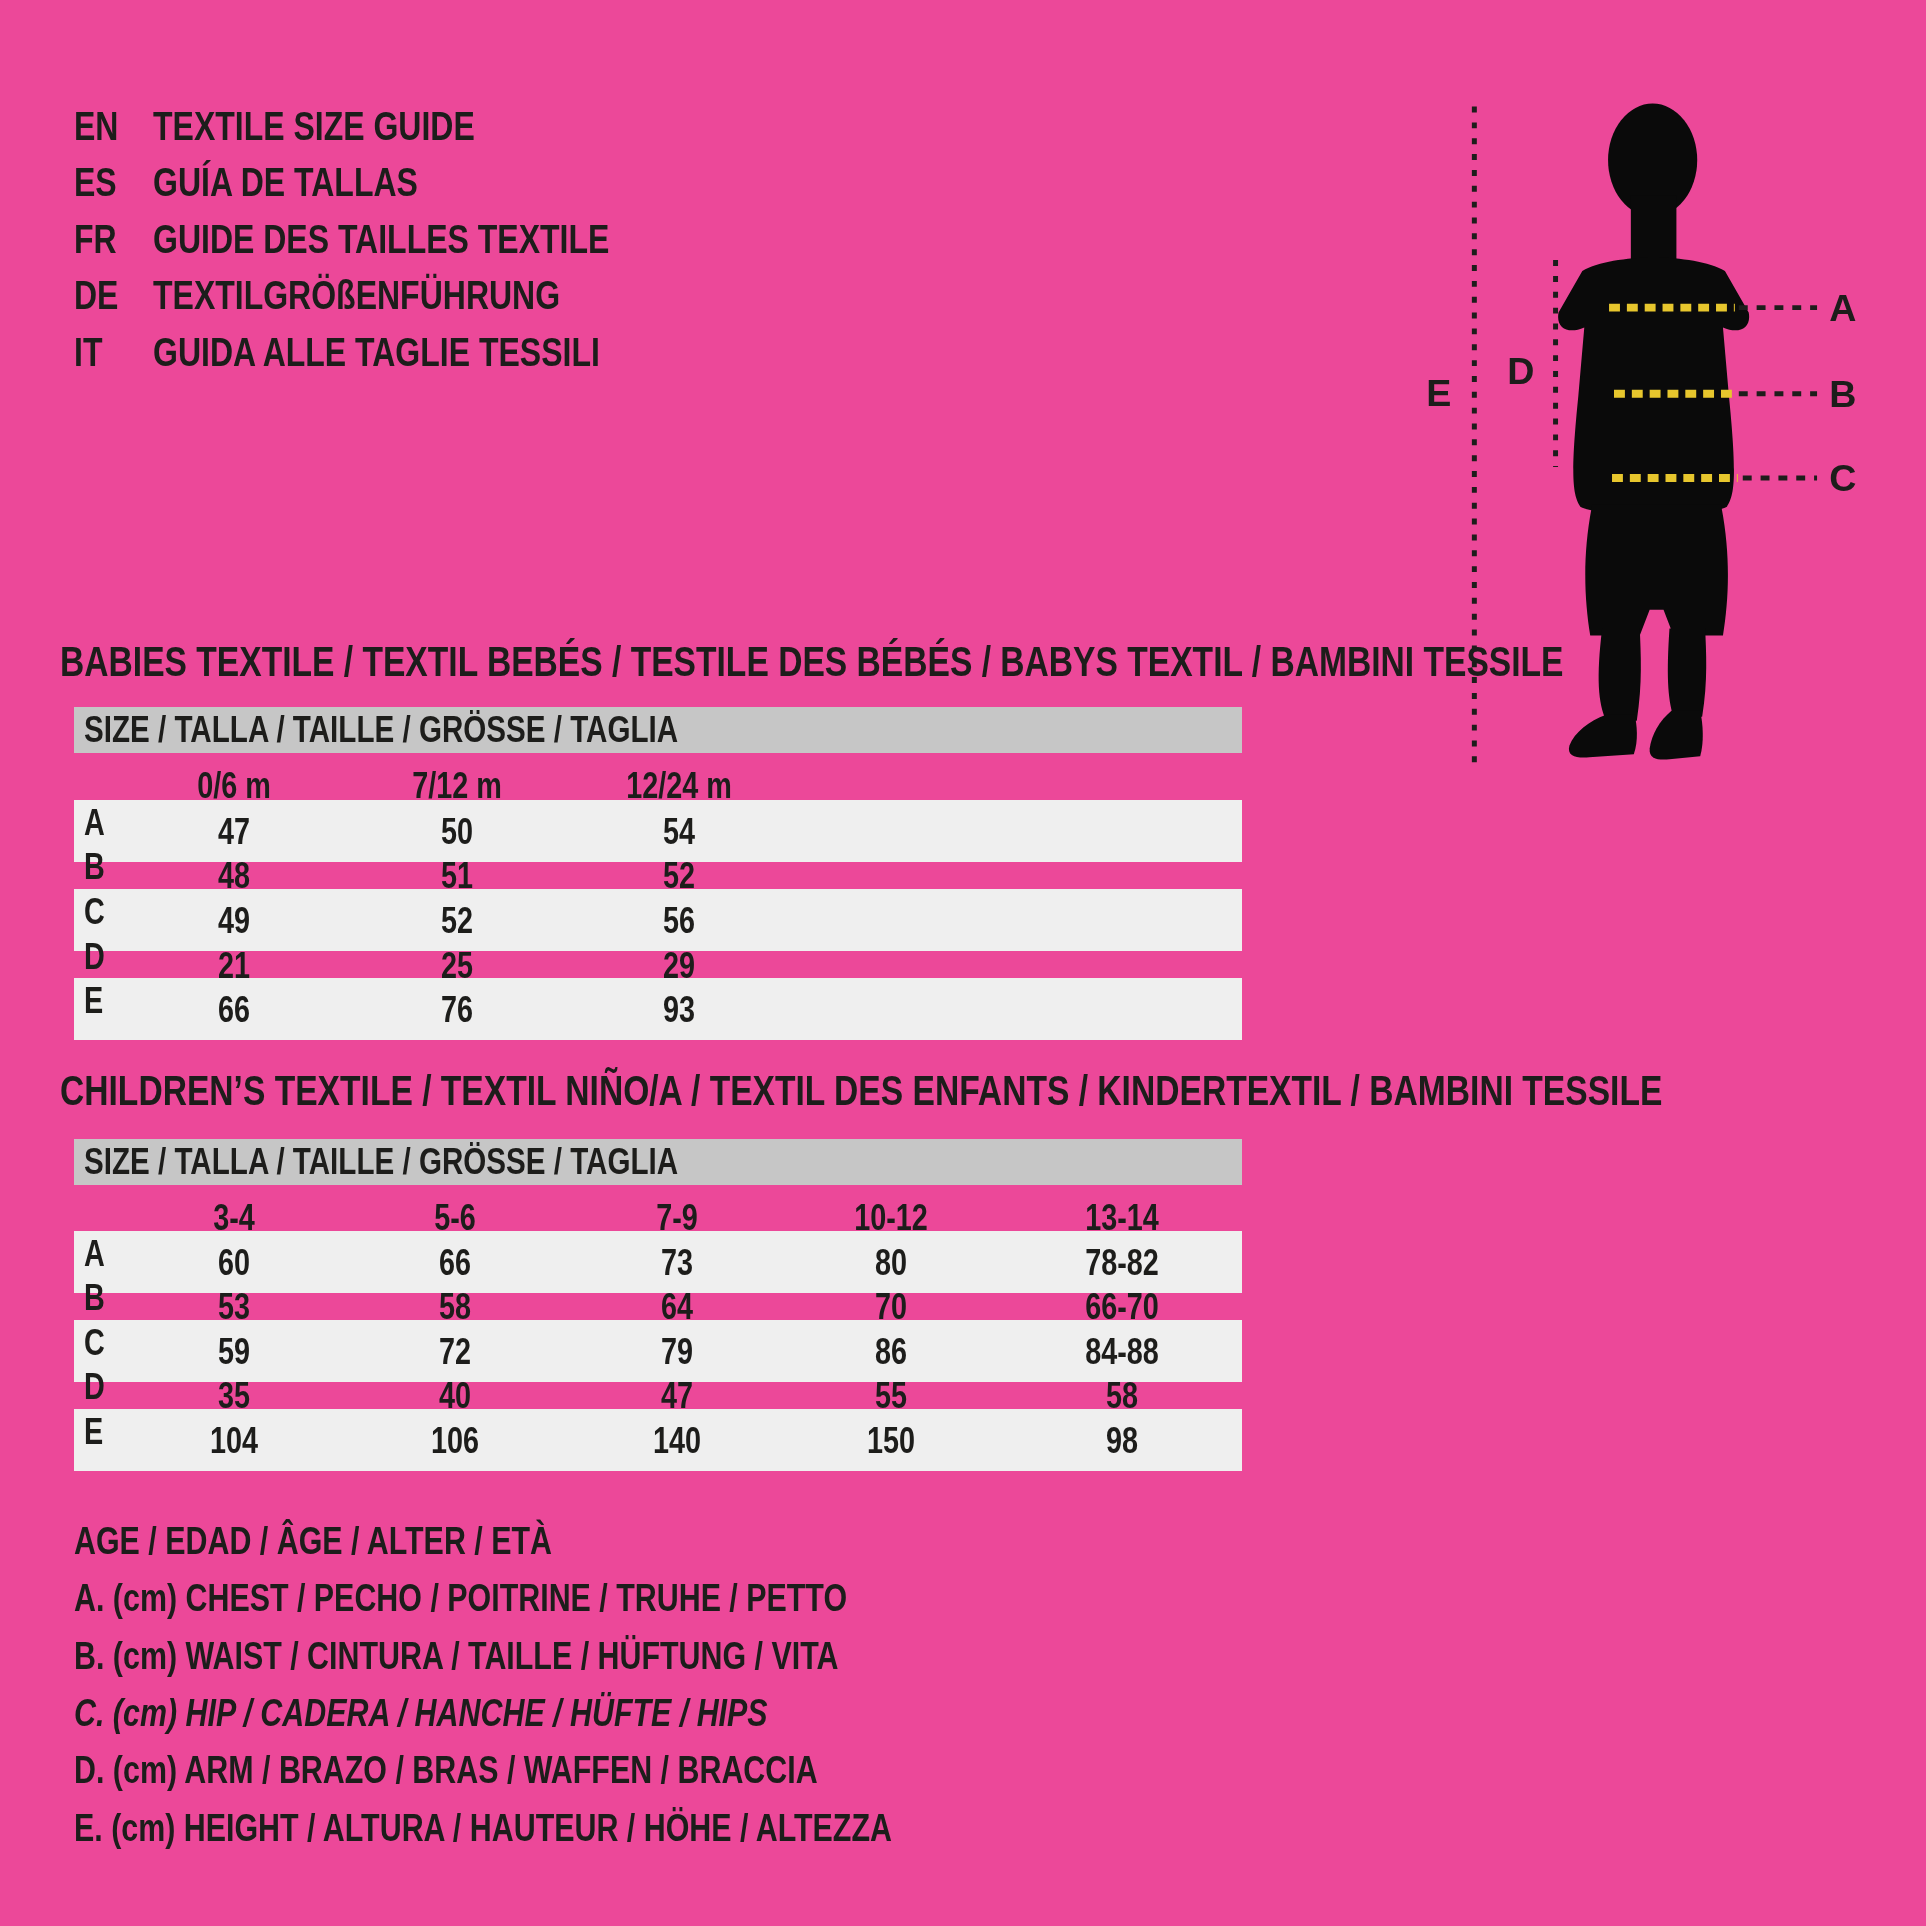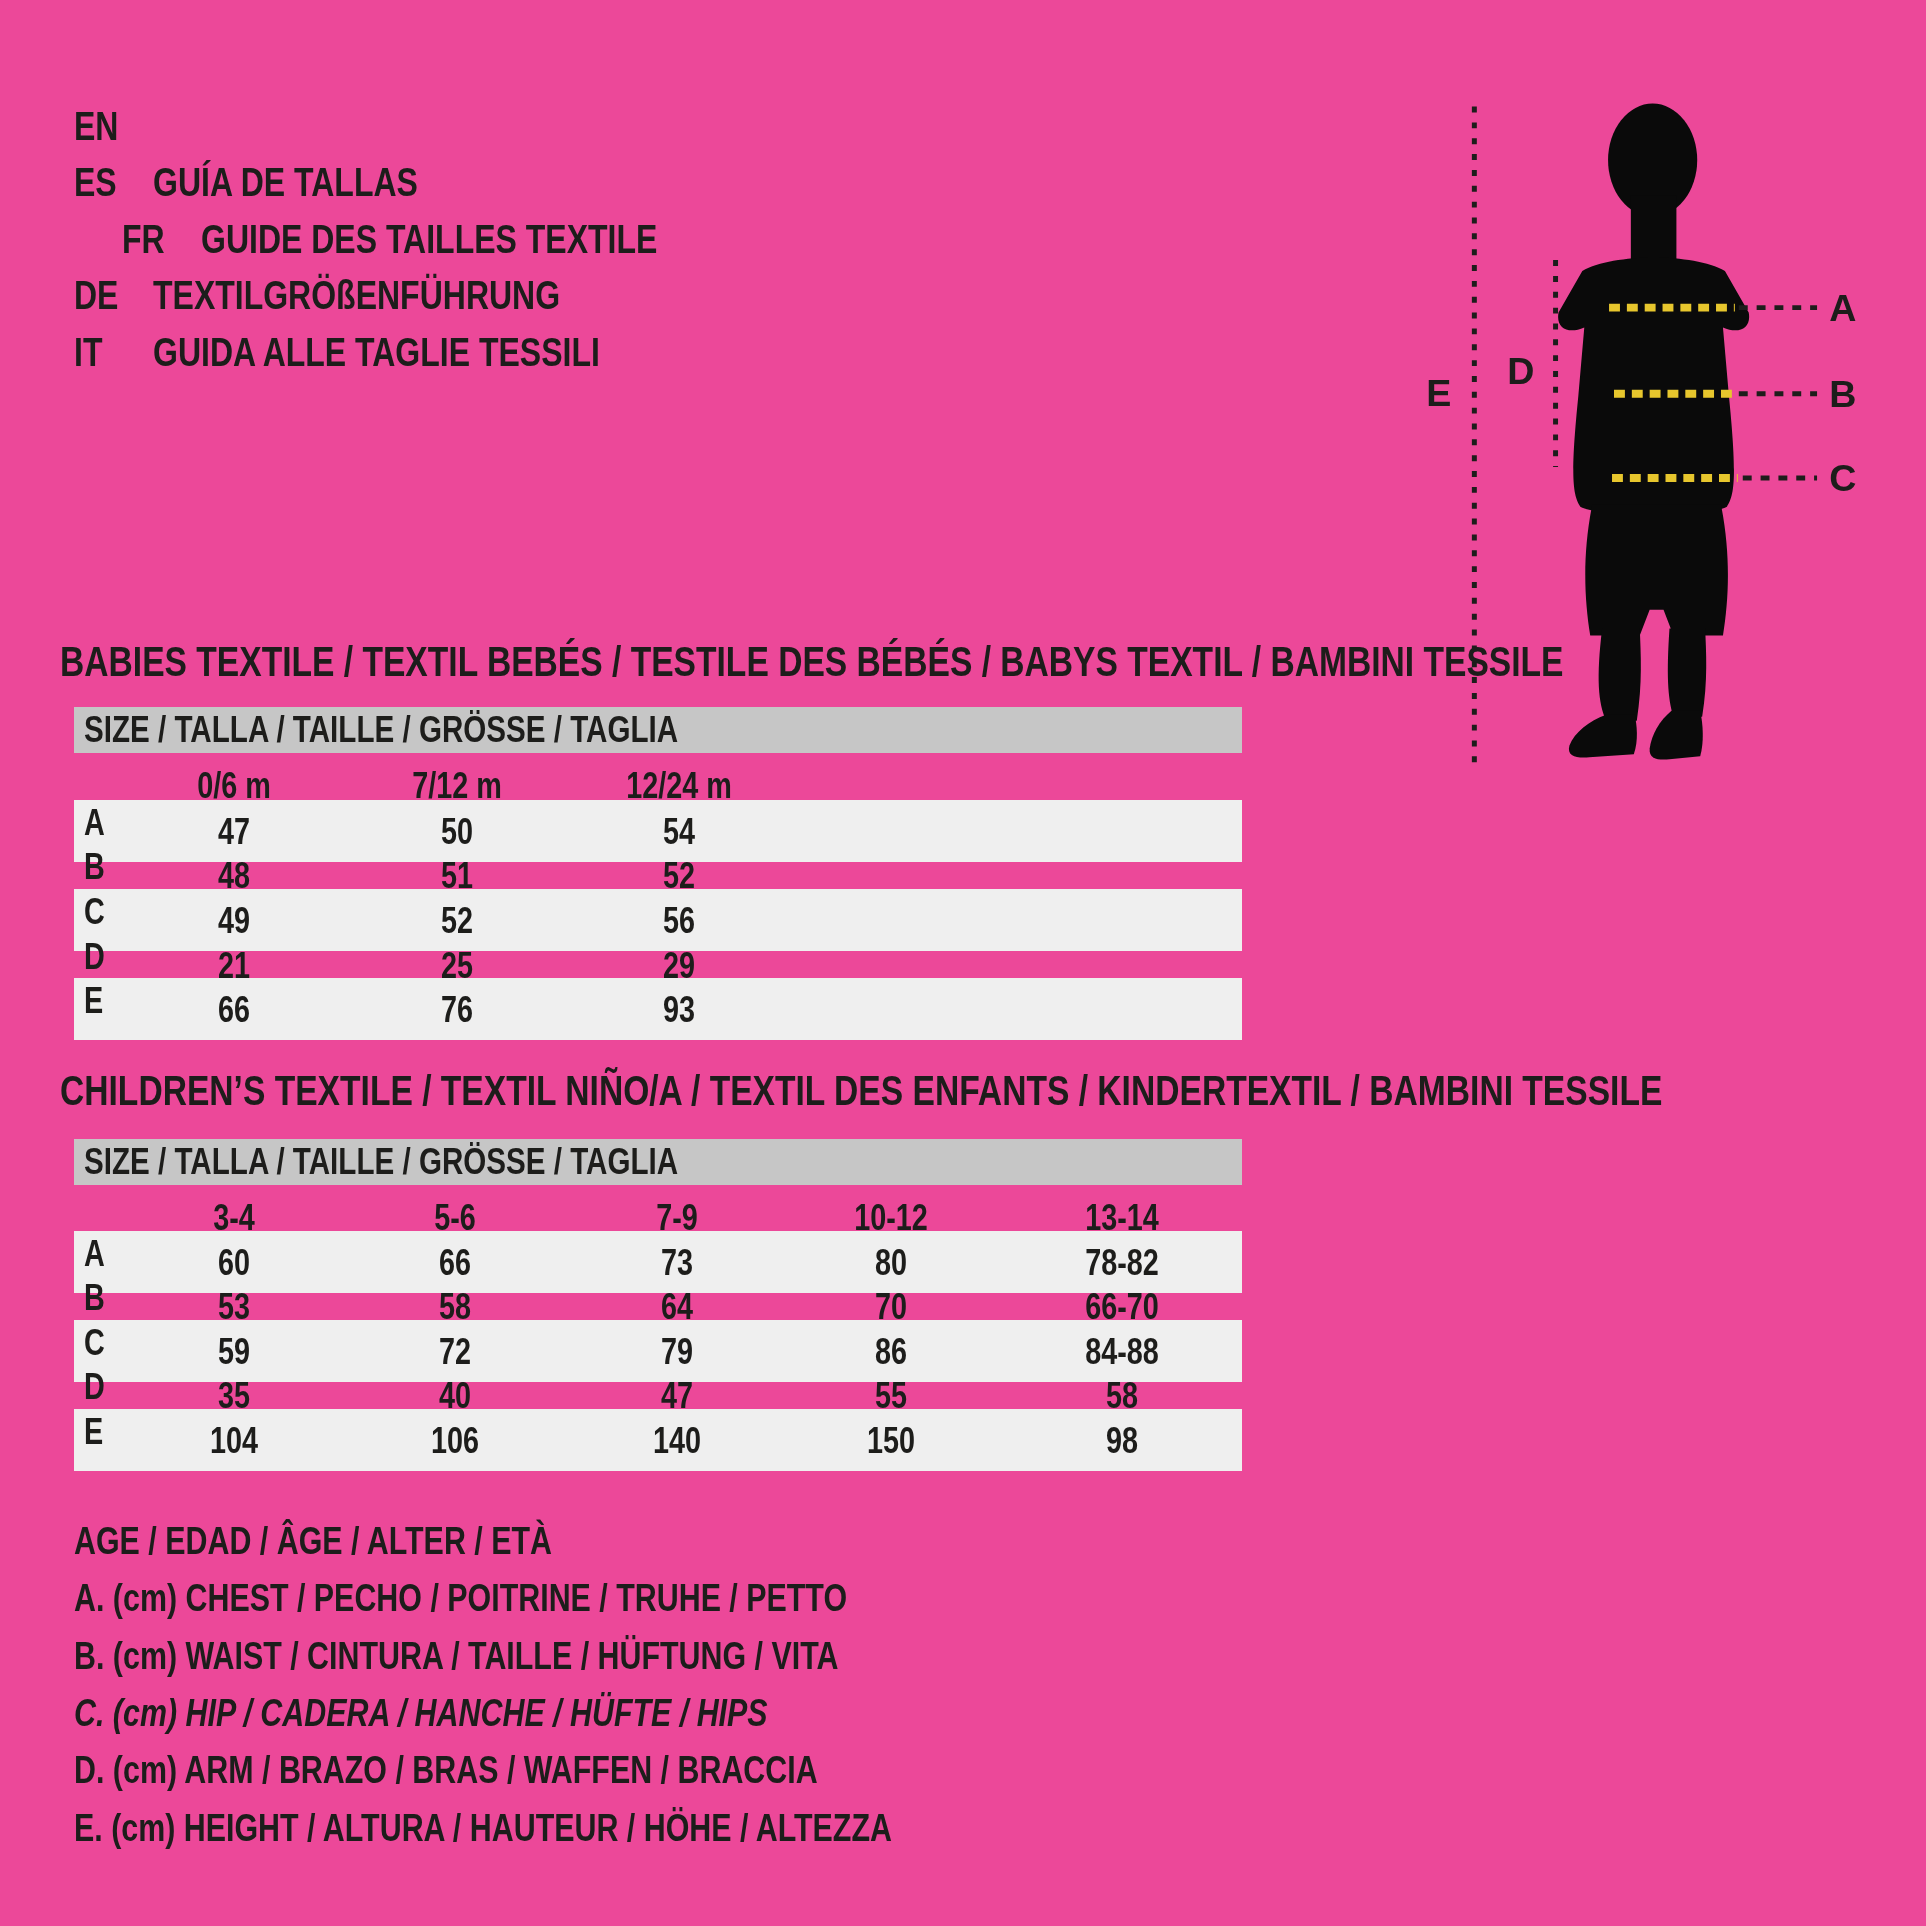--- a/index.html
+++ b/index.html
@@ -29,26 +29,27 @@
   .fig-label{font-family:"Liberation Sans",sans-serif;font-weight:700;font-size:38px;fill:#1d1d1b;}
 </style>
 </head>
 <body>
 
 <div class="canvas">
 
   <div>
     <div class="lang-row" style="top:102px;">
       <span class="lang-code"><span class="cx">EN</span></span>
+      <span class="lang-title"><span class="cx">TEXTILE SIZE GUIDE</span></span>
     </div>
     <div class="lang-row" style="top:158px;">
       <span class="lang-code"><span class="cx">ES</span></span>
       <span class="lang-title"><span class="cx">GUÍA DE TALLAS</span></span>
     </div>
-    <div class="lang-row" style="top:215px;margin-left:48px;">
+    <div class="lang-row" style="top:215px;">
       <span class="lang-code"><span class="cx">FR</span></span>
       <span class="lang-title"><span class="cx">GUIDE DES TAILLES TEXTILE</span></span>
     </div>
     <div class="lang-row" style="top:271px;">
       <span class="lang-code"><span class="cx">DE</span></span>
       <span class="lang-title"><span class="cx">TEXTILGRÖßENFÜHRUNG</span></span>
     </div>
     <div class="lang-row" style="top:328px;">
       <span class="lang-code"><span class="cx">IT</span></span>
       <span class="lang-title"><span class="cx">GUIDA ALLE TAGLIE TESSILI</span></span>

